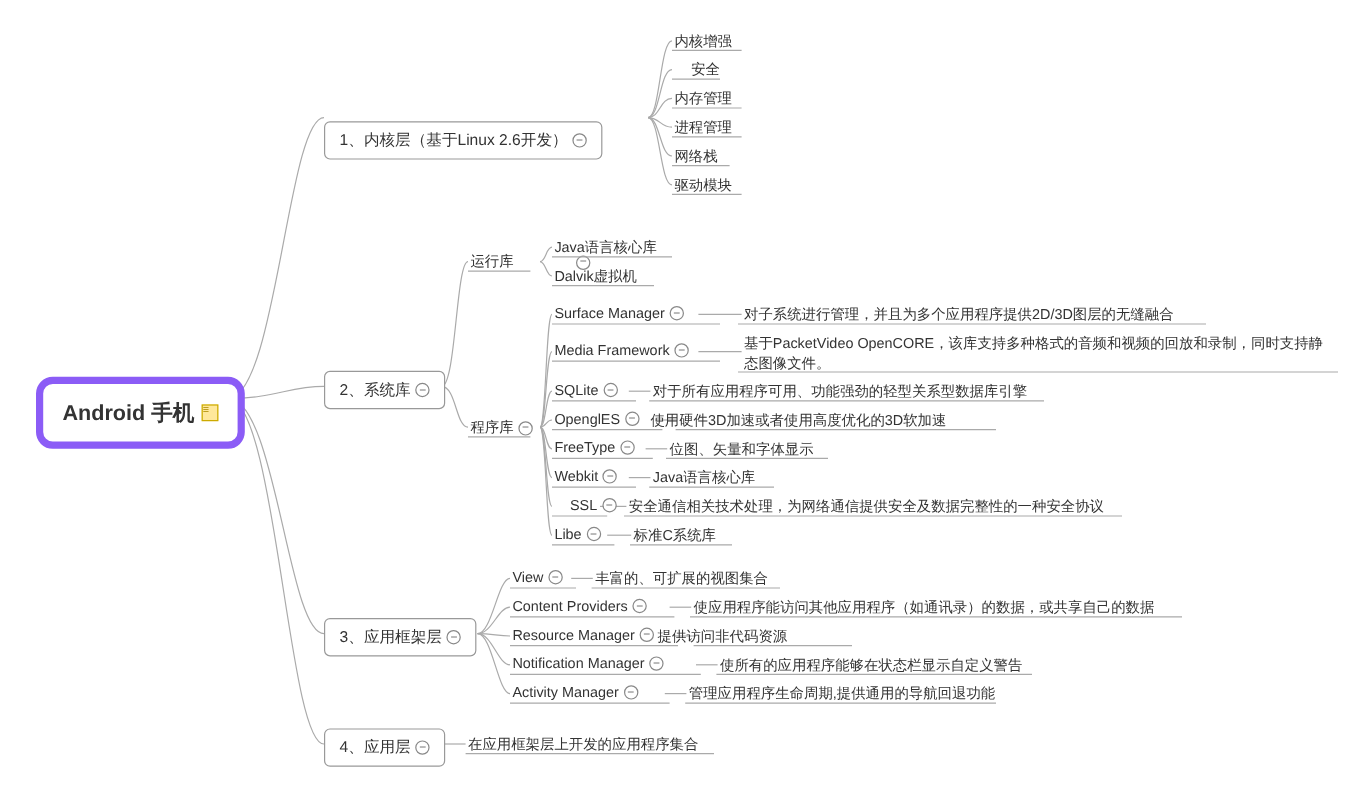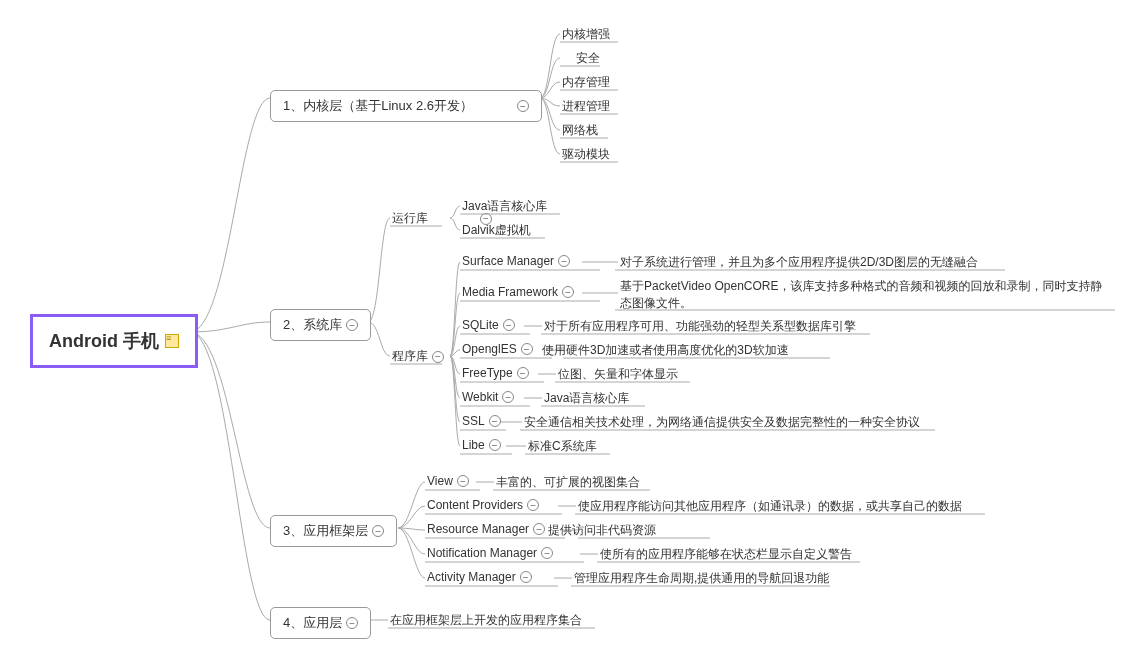--- a/index.html
+++ b/index.html
@@ -19,22 +19,22 @@
     width: 1125px; height: 661px;
     pointer-events: none;
   }
   .node {
     position: absolute;
     display: flex;
     align-items: center;
     white-space: nowrap;
   }
   .root {
-    border: 3px solid #8b5cf6;
-    border-radius: 0;
+    border: 6px solid #8b5cf6;
+    border-radius: 14px;
     padding: 12px 16px;
     background: #fff;
     font-size: 18px;
     font-weight: bold;
   }
   .note-icon {
     display: inline-block;
     width: 14px; height: 14px;
     background: #ffe89b;
     border: 1px solid #ccaa00;
@@ -126,21 +126,21 @@
   <line x1="554" y1="578" x2="572" y2="578" stroke="#aaa"></line>
 
   <path d="M 368 620 C 376 620, 380 620, 388 620" stroke="#aaa" fill="none"></path>
 </svg>
 
 <div class="node root" style="left:30px; top:314px;">
   <span class="txt">Android 手机</span>
   <span class="note-icon">≡</span>
 </div>
 
-<div class="node topic" style="left:270px; top:90px;gap:40px;">
+<div class="node topic" style="left:270px; top:101px;">
   <span class="txt">1、内核层（基于Linux 2.6开发）</span>
   <span class="collapse-btn">−</span>
 </div>
 <div class="node topic" style="left:270px; top:309px;">
   <span class="txt">2、系统库</span>
   <span class="collapse-btn">−</span>
 </div>
 <div class="node topic" style="left:270px; top:515px;">
   <span class="txt">3、应用框架层</span>
   <span class="collapse-btn">−</span>
@@ -226,21 +226,21 @@
   </div>
 
 <div class="node subsub" style="left:462px; top:390px;">
     <span class="txt">Webkit</span>
     <span class="collapse-btn">−</span>
   </div>
 <div class="node leaf" style="left:544px; top:390px;">
     <span class="txt">Java语言核心库</span>
   </div>
 
-<div class="node subsub" style="left:462px; top:414px;">
+<div class="node subsub" style="left:475px; top:414px;">
     <span class="txt">SSL</span>
     <span class="collapse-btn">−</span>
   </div>
 <div class="node leaf" style="left:524px; top:414px;">
     <span class="txt">安全通信相关技术处理，为网络通信提供安全及数据完整性的一种安全协议</span>
   </div>
 
 <div class="node subsub" style="left:462px; top:438px;">
     <span class="txt">Libe</span>
     <span class="collapse-btn">−</span>

